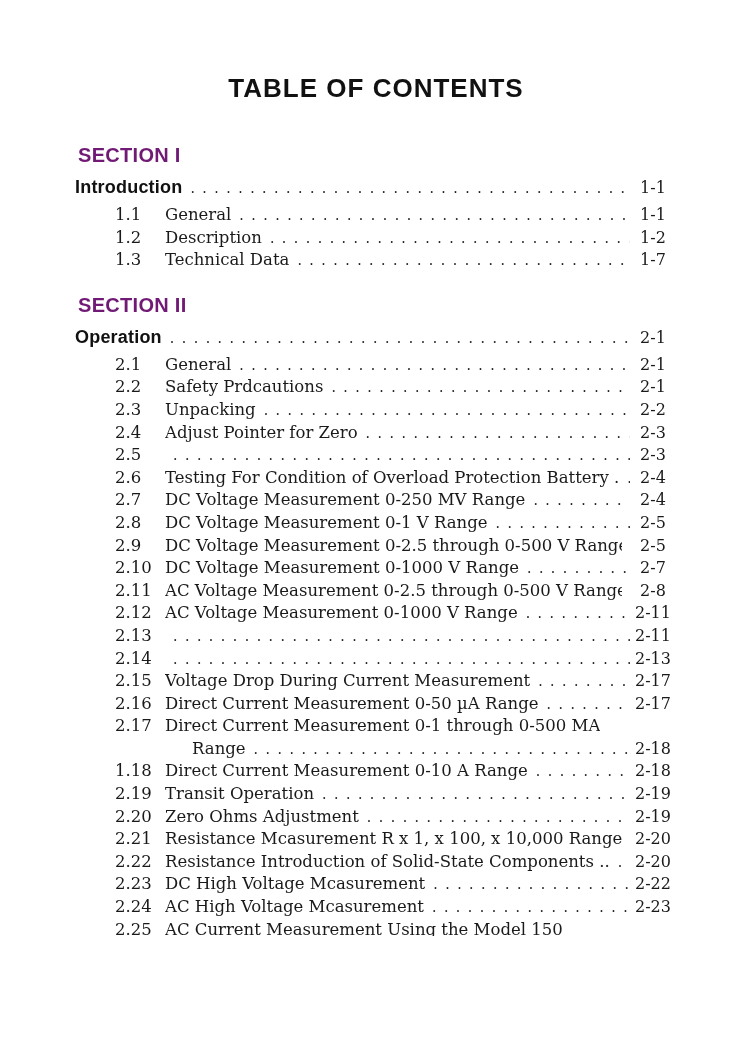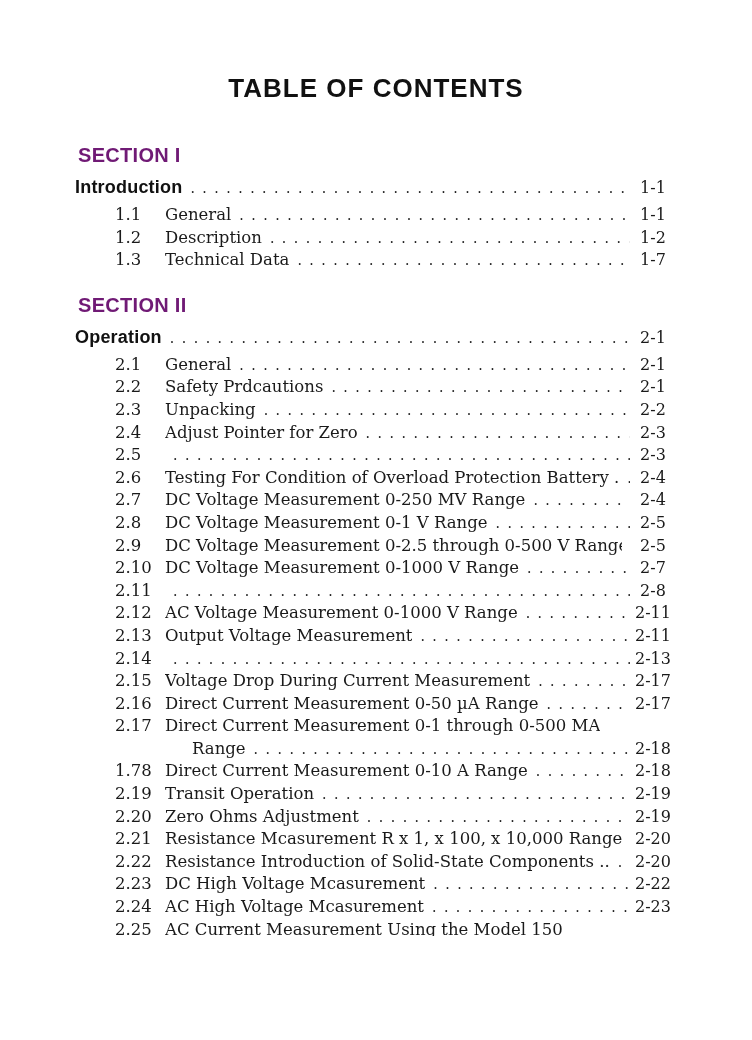--- a/index.html
+++ b/index.html
@@ -191,32 +191,32 @@
           <span class="page-ref">2-5</span>
         </div>
         <div class="row">
           <span class="num">2.10</span>
           <span class="title">DC Voltage Measurement 0-1000 V Range</span>
           <span class="dots">................................................................................</span>
           <span class="page-ref">2-7</span>
         </div>
         <div class="row">
           <span class="num">2.11</span>
+          <span class="title">AC Voltage Measurement 0-2.5 through 0-500 V Range</span>
           <span class="dots">................................................................................</span>
           <span class="page-ref">2-8</span>
         </div>
         <div class="row">
           <span class="num">2.12</span>
           <span class="title">AC Voltage Measurement 0-1000 V Range</span>
           <span class="dots">................................................................................</span>
           <span class="page-ref">2-11</span>
         </div>
         <div class="row">
           <span class="num">2.13</span>
-          <span class="title">Output Voltage Measurement</span>
           <span class="dots">................................................................................</span>
           <span class="page-ref">2-11</span>
         </div>
         <div class="row">
           <span class="num">2.14</span>
           <span class="dots">................................................................................</span>
           <span class="page-ref">2-13</span>
         </div>
         <div class="row">
           <span class="num">2.15</span>
@@ -234,21 +234,21 @@
           <span class="num">2.17</span>
           <span class="title">Direct Current Measurement 0-1 through 0-500 MA</span>
         </div>
         <div class="row">
           <span class="cont-indent"></span>
           <span class="title">Range</span>
           <span class="dots">................................................................................</span>
           <span class="page-ref">2-18</span>
         </div>
         <div class="row">
-          <span class="num">1.78</span>
+          <span class="num">1.18</span>
           <span class="title">Direct Current Measurement 0-10 A Range</span>
           <span class="dots">................................................................................</span>
           <span class="page-ref">2-18</span>
         </div>
         <div class="row">
           <span class="num">2.19</span>
           <span class="title">Transit Operation</span>
           <span class="dots">................................................................................</span>
           <span class="page-ref">2-19</span>
         </div>

